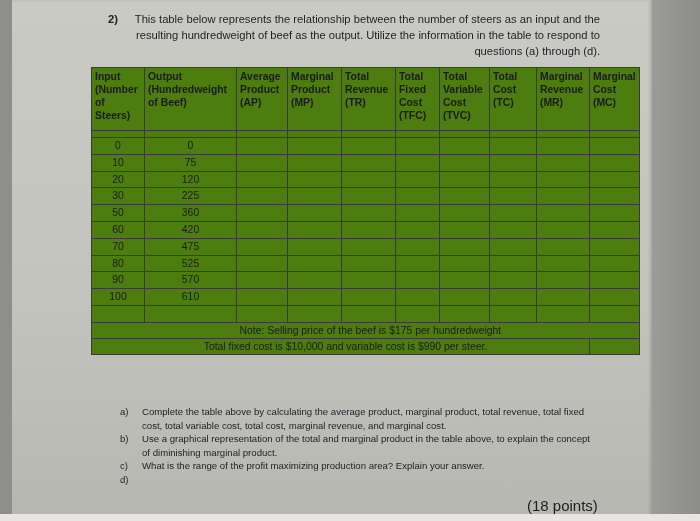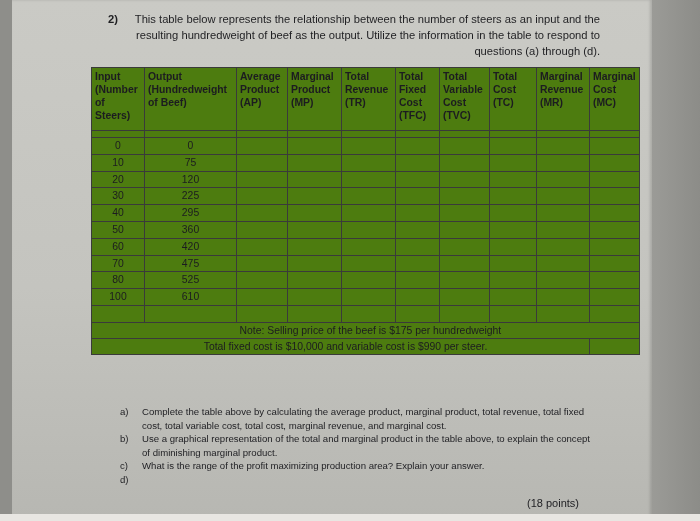--- a/index.html
+++ b/index.html
@@ -48,21 +48,21 @@
     table.grid tr.note td { text-align: center; font-weight: normal; height: 15px; line-height: 15px; padding-left: 13px; }
 
     .parts {
       position: absolute; left: 120px; top: 405px; width: 480px;
       font-size: 9.6px; line-height: 13.5px; color: #1e1e22;
     }
     .part { position: relative; padding-left: 22px; margin-bottom: 0; }
     .part .lbl { position: absolute; left: 0; top: 0; }
     .points {
       position: absolute; left: 527px; top: 497px;
-      font-size: 11px; color: #1e1e22;
+      font-size: 15px; color: #1e1e22;
     }
   </style>
 </head>
 <body>
 
 <div class="paper"></div>
 <div class="bg-right"></div>
 <div class="bottom-strip"></div>
 
 <div class="question">
@@ -150,32 +150,20 @@
         <td></td>
         <td></td>
         <td></td>
         <td></td>
         <td></td>
         <td></td>
         <td></td>
         <td></td>
       </tr>
   <tr class="data">
-        <td>40</td>
-        <td>295</td>
-        <td></td>
-        <td></td>
-        <td></td>
-        <td></td>
-        <td></td>
-        <td></td>
-        <td></td>
-        <td></td>
-      </tr>
-  <tr class="data">
         <td>50</td>
         <td>360</td>
         <td></td>
         <td></td>
         <td></td>
         <td></td>
         <td></td>
         <td></td>
         <td></td>
         <td></td>
@@ -200,20 +188,32 @@
         <td></td>
         <td></td>
         <td></td>
         <td></td>
         <td></td>
         <td></td>
       </tr>
   <tr class="data">
         <td>80</td>
         <td>525</td>
+        <td></td>
+        <td></td>
+        <td></td>
+        <td></td>
+        <td></td>
+        <td></td>
+        <td></td>
+        <td></td>
+      </tr>
+  <tr class="data">
+        <td>90</td>
+        <td>570</td>
         <td></td>
         <td></td>
         <td></td>
         <td></td>
         <td></td>
         <td></td>
         <td></td>
         <td></td>
       </tr>
   <tr class="data">

